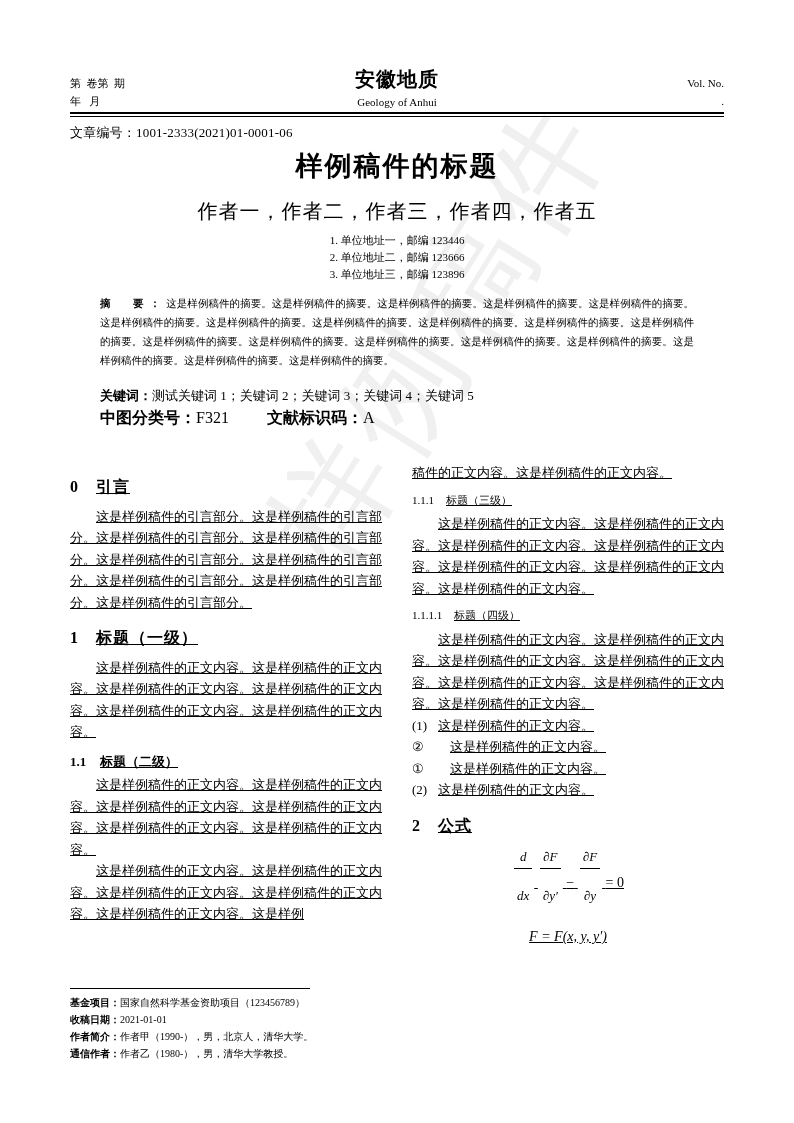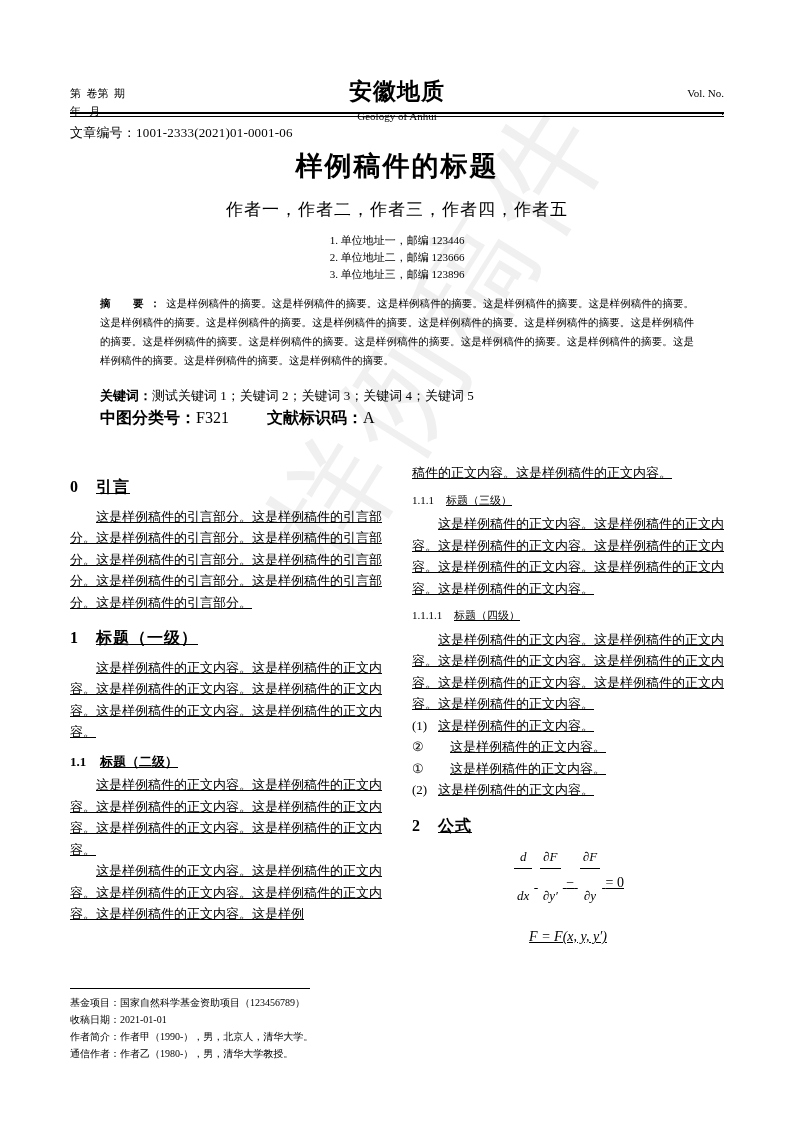--- a/index.html
+++ b/index.html
@@ -39,40 +39,40 @@
   }
   .content {
     position: relative;
     z-index: 2;
   }
 
   
   .runhead {
     position: absolute;
     left: 70px;
-    top: 76px;
+    top: 66px;
     width: 654px;
     height: 46px;
   }
   .runhead-left {
     position: absolute;
     left: 0; top: 8px;
     font-size: 11px;
     line-height: 18px;
   }
   .runhead-left div { white-space: pre; }
   .runhead-center {
     position: absolute;
     left: 0; right: 0;
     top: 0;
     text-align: center;
   }
   .journal-cn {
     font-family: "Liberation Serif", serif;
-    font-size: 23px;
+    font-size: 20px;
     font-weight: bold;
     letter-spacing: 1px;
   }
   .journal-en {
     font-size: 11px;
     margin-top: 3px;
   }
   .runhead-right {
     position: absolute;
     right: 0; top: 8px;
@@ -107,21 +107,21 @@
     text-align: center;
     font-size: 27px;
     font-weight: bold;
     letter-spacing: 2px;
   }
   .authors {
     position: absolute;
     left: 70px; top: 198px;
     width: 654px;
     text-align: center;
-    font-size: 17px;
+    font-size: 20px;
     letter-spacing: 1px;
   }
   .affils {
     position: absolute;
     left: 70px; top: 232px;
     width: 654px;
     text-align: center;
     font-size: 11px;
     line-height: 17px;
   }
@@ -242,21 +242,21 @@
     border-top: 1px solid #000;
   }
   .footnotes {
     position: absolute;
     left: 70px;
     top: 994px;
     width: 440px;
     font-size: 10px;
     line-height: 17px;
   }
-  .footnotes b { font-weight: normal; margin-top: 32px; }
+  .footnotes b { font-weight: bold; margin-top: 32px; }
 </style>
 </head>
 <body>
 
 <div class="page">
 
   <div class="watermark">样例稿件</div>
 
   <div class="content">
 

